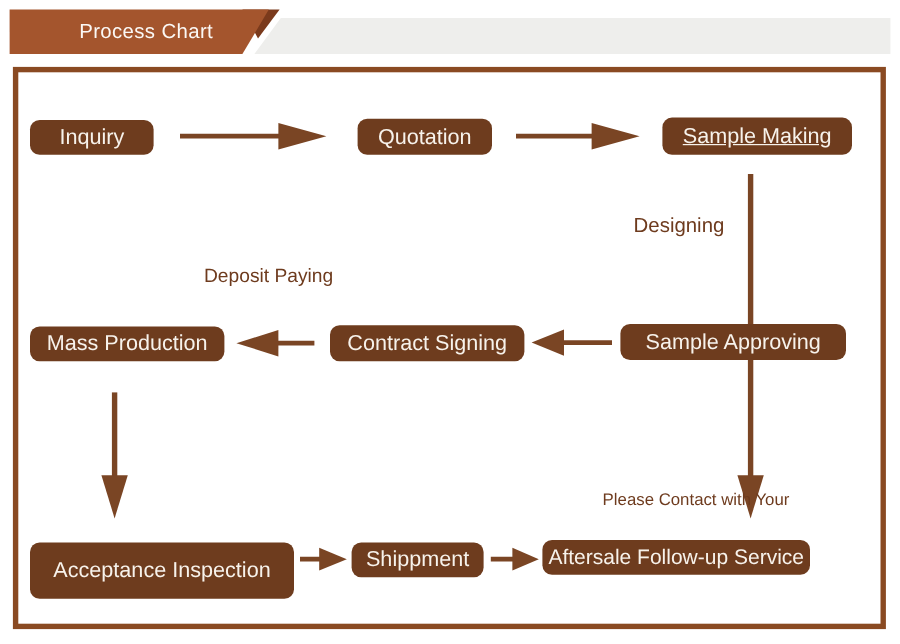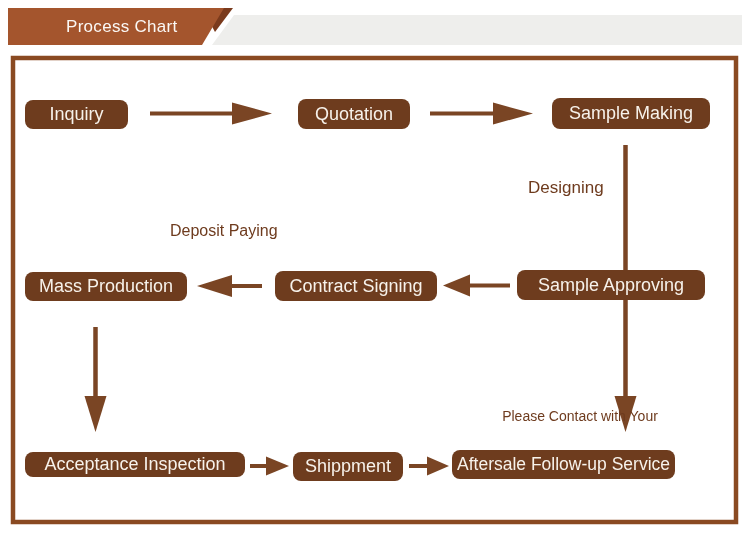--- a/index.html
+++ b/index.html
@@ -84,25 +84,25 @@
         <line x1="409" y1="466" x2="429" y2="466" stroke-width="4"></line>
         <polygon points="427,456.5 427,475.5 449,466" stroke="none"></polygon>
       </g>
     </g>
   </svg>
 
   <div class="title">Process Chart</div>
 
   <div class="node" style="left:25px;top:100px;width:103px;height:29px;">Inquiry</div>
   <div class="node" style="left:298px;top:99px;width:112px;height:30px;">Quotation</div>
-  <div class="node" style="left:552px;top:98px;width:158px;height:31px;">Sample Making</div>
+  <div class="node" style="left:552px;top:98px;width:158px;height:31px;text-decoration:underline;">Sample Making</div>
   <div class="node" style="left:517px;top:270px;width:188px;height:30px;">Sample Approving</div>
   <div class="node" style="left:25px;top:272px;width:162px;height:29px;">Mass Production</div>
   <div class="node" style="left:275px;top:271px;width:162px;height:30px;">Contract Signing</div>
-  <div class="node" style="left:25px;top:452px;width:220px;height:25px;">Acceptance Inspection</div>
+  <div class="node" style="left:25px;top:452px;width:220px;height:47px;">Acceptance Inspection</div>
   <div class="node" style="left:293px;top:452px;width:110px;height:29px;">Shippment</div>
   <div class="node" style="left:452px;top:450px;width:223px;height:29px;font-size:17.5px;">Aftersale Follow-up Service</div>
 
   <div class="flow-label" style="left:528px;top:178px;font-size:17px;">Designing</div>
   <div class="flow-label" style="left:170px;top:222px;font-size:16px;">Deposit Paying</div>
 
   <div class="note">
     <div>Please Contact with Your</div>
   </div>
 

